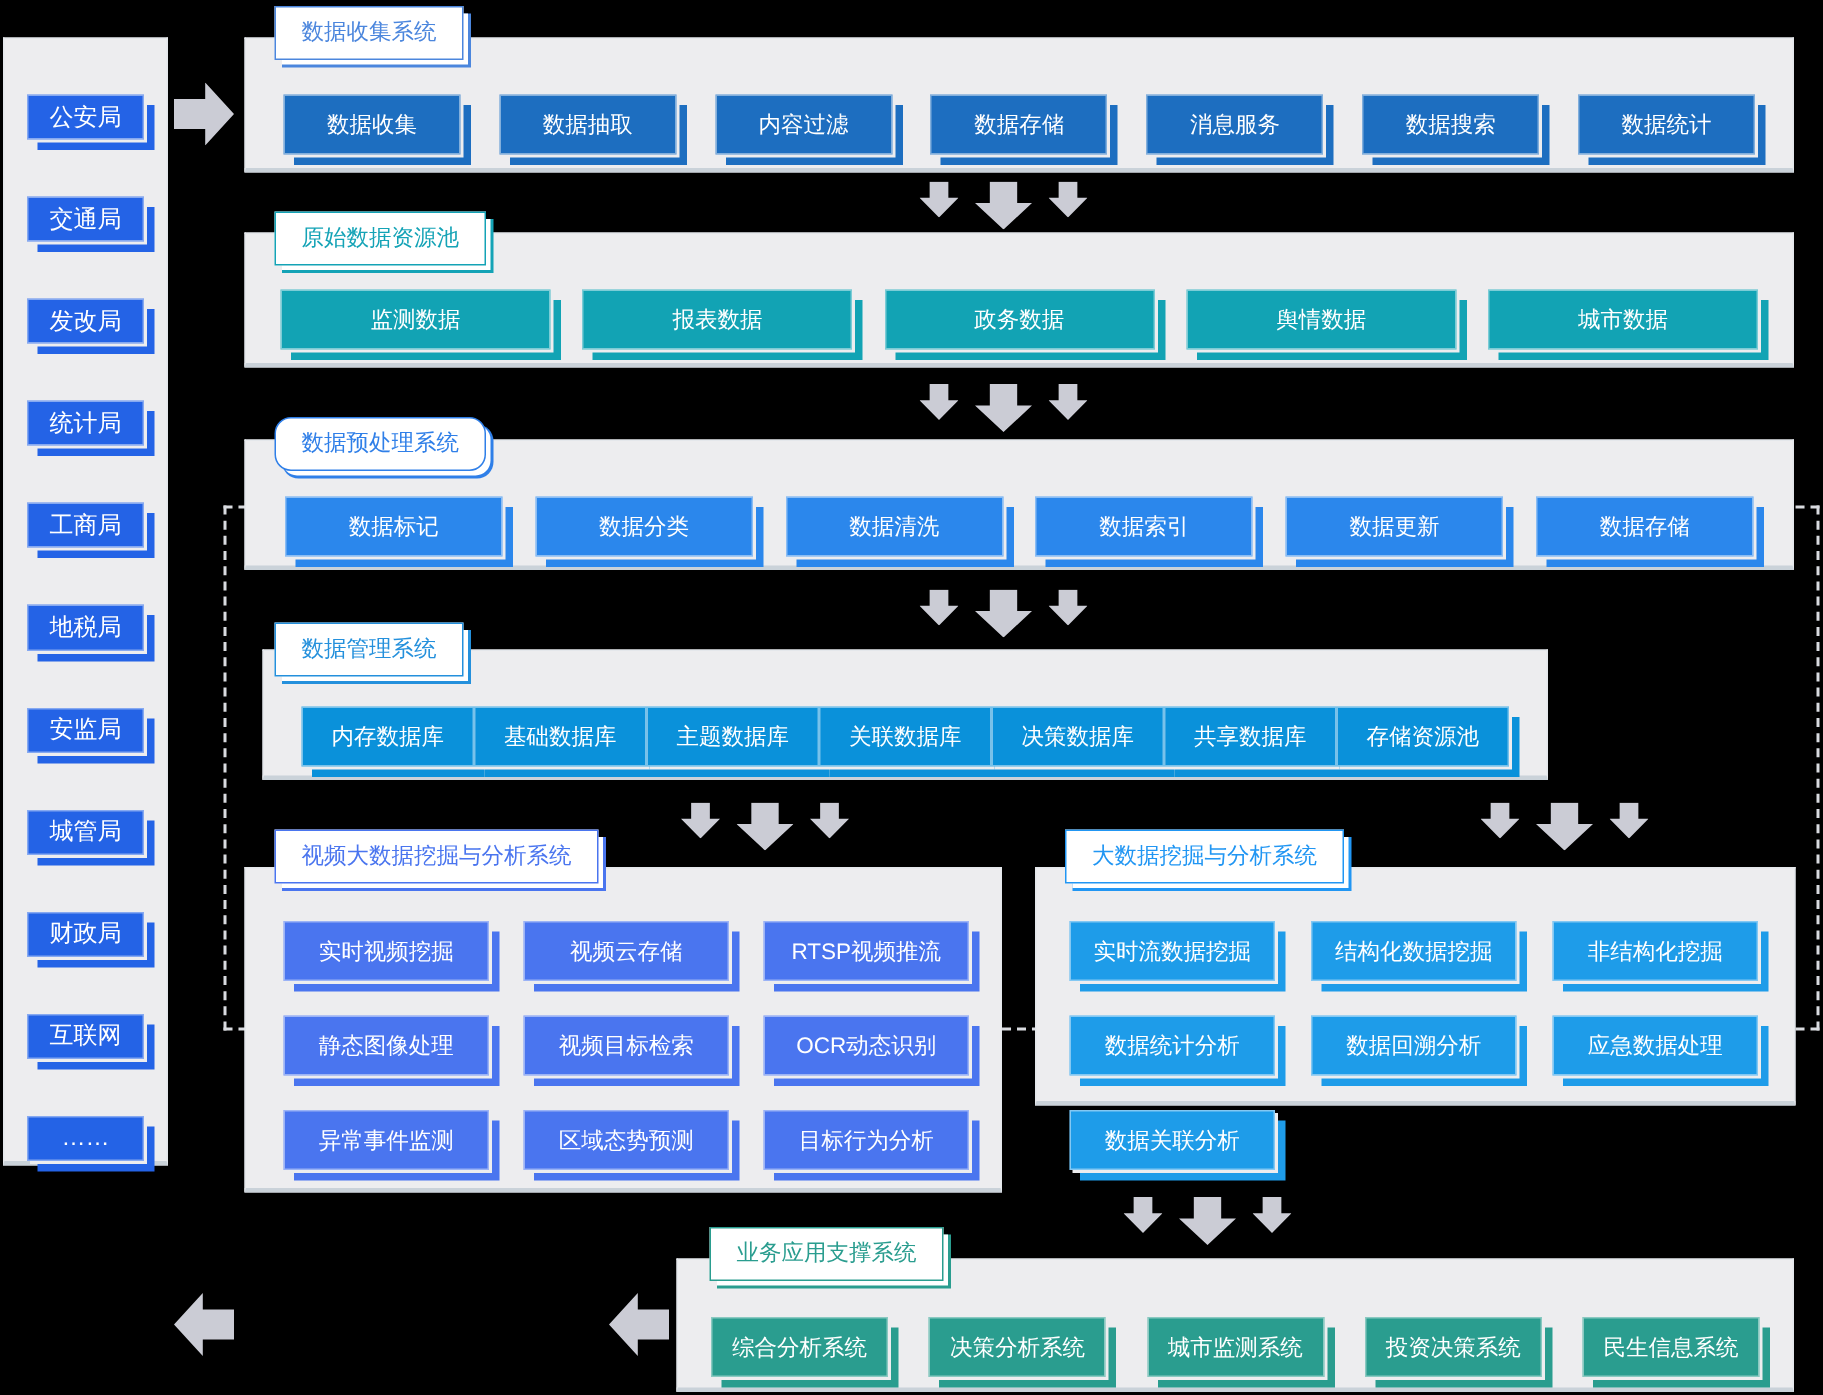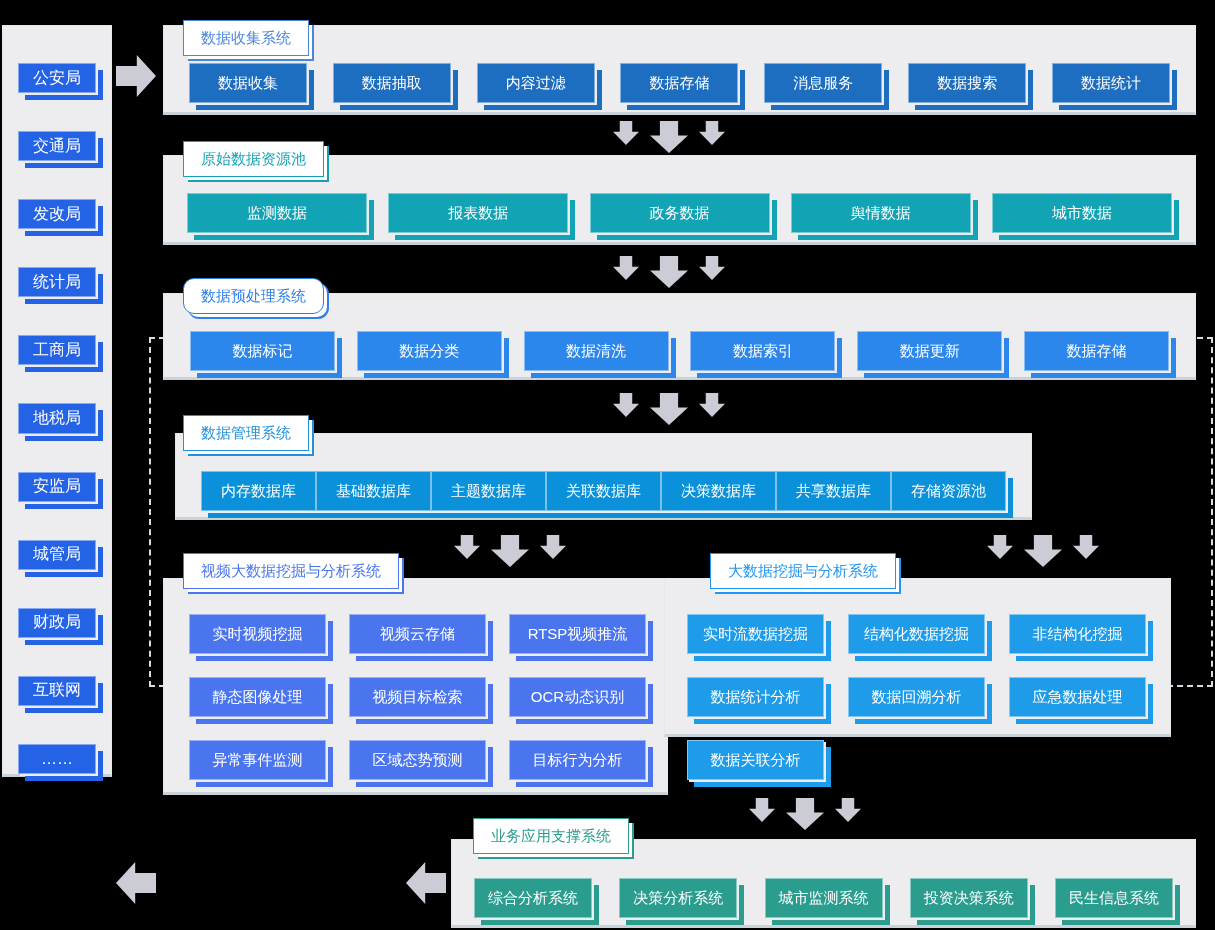--- a/index.html
+++ b/index.html
@@ -11,34 +11,34 @@
   .panel{position:absolute;background:var(--panel,#ededef);box-sizing:border-box;
          border:1px solid #e4e7eb;border-bottom:3px solid #cad2d9;z-index:1;}
   #panel-sidebar{left:2px;top:25px;width:110px;height:752px;
          display:flex;flex-direction:column;align-items:center;
          padding-top:37px;gap:38px;}
   #panel-collect{left:163px;top:25px;width:1033px;height:90px;}
   #panel-raw{left:163px;top:155px;width:1033px;height:90px;}
   #panel-pre{left:163px;top:293px;width:1033px;height:87px;}
   #panel-manage{left:175px;top:433px;width:857px;height:87px;}
   #panel-video{left:163px;top:578px;width:505px;height:217px;}
-  #panel-mining{left:664px;top:578px;width:507px;height:159px;}
+  #panel-mining{left:690px;top:578px;width:507px;height:159px;}
   #panel-biz{left:451px;top:839px;width:745px;height:89px;}
   #panel-portal{left:164px;top:839px;width:239px;height:89px;}
 
   
   #dashed-box{position:absolute;left:149px;top:337px;width:1064px;height:350px;
         border:2px dashed var(--dashed_border,#d9dbe0);box-sizing:border-box;z-index:0;}
 
   
   .badge{position:absolute;z-index:3;height:34px;line-height:34px;padding:0 17px;
          background:#fff;font-size:15px;white-space:nowrap;
          border:1px solid var(--bc);color:var(--bc);
          box-shadow:4px 4px 0 -1px #fff,5px 5px 0 0 var(--bc);}
-  #badge-collect{left:183px;top:4px;margin-top:16px;}
+  #badge-collect{left:183px;top:4px;}
   #badge-raw{left:183px;top:141px;}
   #badge-pre{left:183px;top:278px;border-radius:11px;}
   #badge-manage{left:183px;top:415px;}
   #badge-video{left:183px;top:553px;}
   #badge-mining{left:710px;top:553px;}
   #badge-biz{left:473px;top:818px;}
 
   
   .btn{position:relative;box-sizing:border-box;display:flex;align-items:center;justify-content:center;
        height:40px;color:#fff;font-size:15px;white-space:nowrap;

